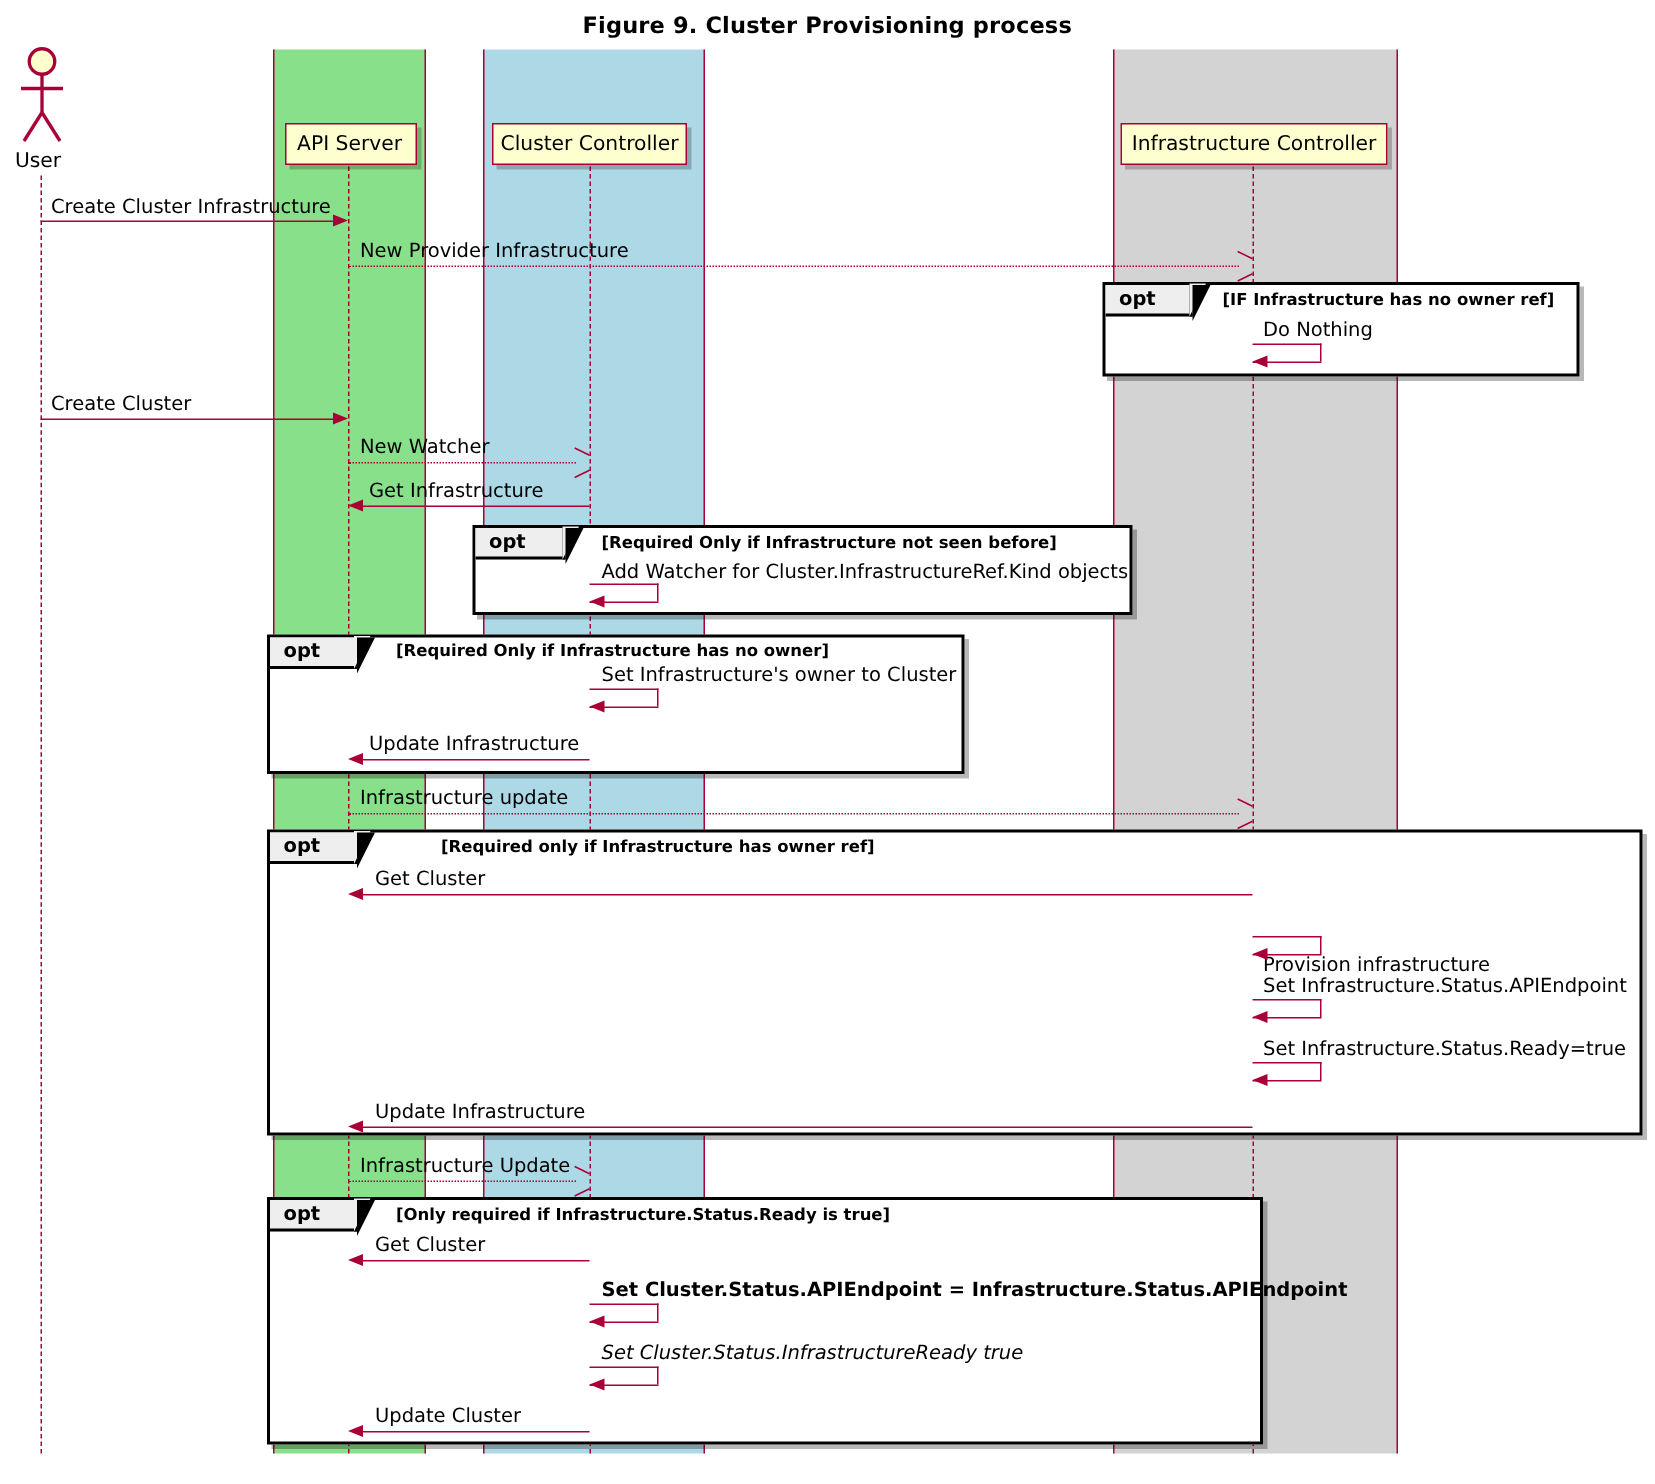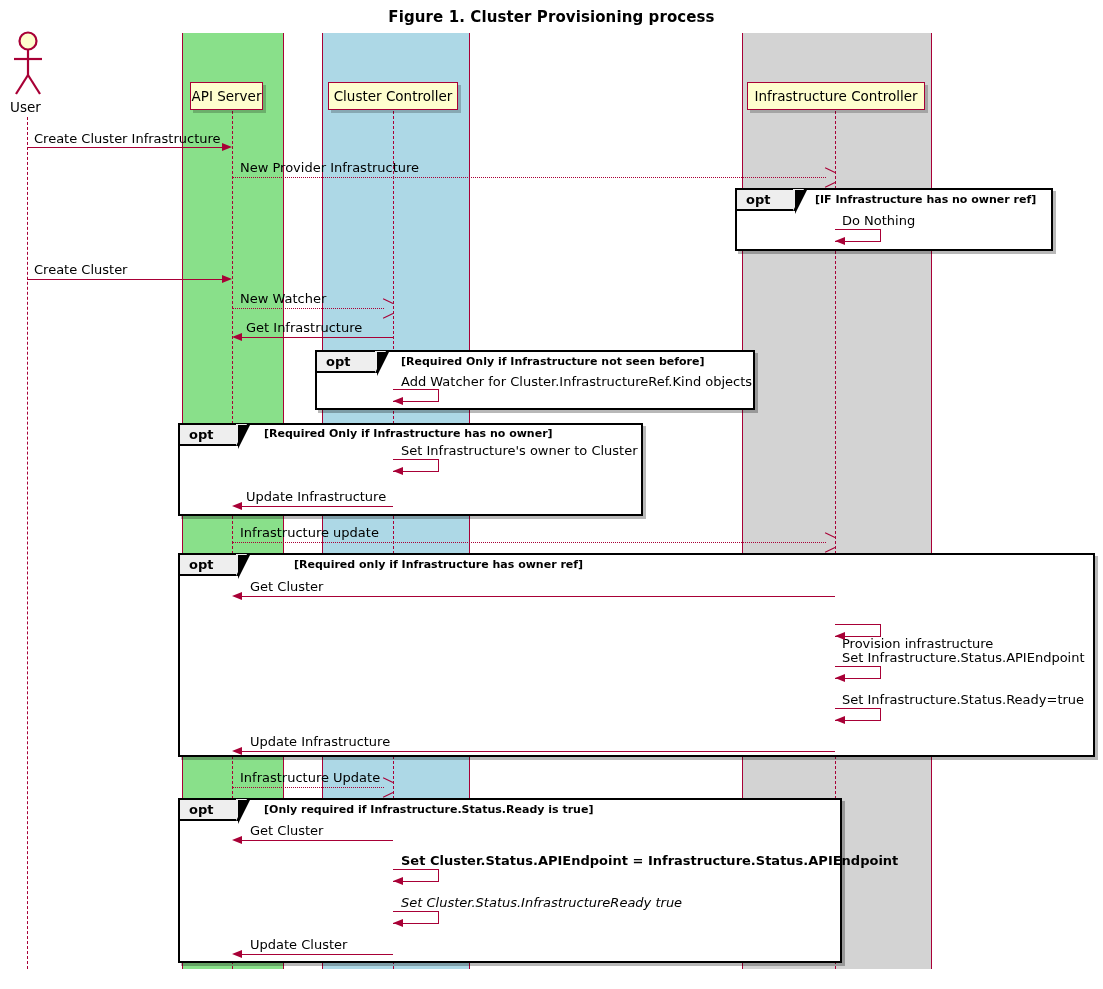--- a/index.html
+++ b/index.html
@@ -83,21 +83,21 @@
   .self{position:absolute;}
   .self .top{position:absolute;left:0;top:0;height:0;border-top:1.4px solid #A80036;}
   .self .right{position:absolute;top:0;height:100%;width:0;border-left:1.4px solid #A80036;}
   .self .bot{position:absolute;left:0;height:0;border-top:1.4px solid #A80036;}
 </style>
 </head>
 <body>
 
 <div id="canvas">
 
-  <div class="fig-title">Figure 1. Cluster Provisioning process</div>
+  <div class="fig-title">Figure 9. Cluster Provisioning process</div>
 
   <div class="band green" style="left:182px;top:33px;width:100px;height:936px;"></div>
   <div class="band blue" style="left:322px;top:33px;width:146px;height:936px;"></div>
   <div class="band gray" style="left:742px;top:33px;width:188px;height:936px;"></div>
 
   <div class="lifeline" style="left:27px;top:117px;height:852px;"></div>
   <div class="lifeline" style="left:232px;top:111px;height:858px;"></div>
   <div class="lifeline" style="left:393px;top:111px;height:858px;"></div>
   <div class="lifeline" style="left:835px;top:111px;height:858px;"></div>
 
@@ -107,21 +107,21 @@
         <circle cx="20" cy="11" r="8.5" fill="#FEFECE"></circle>
         <line x1="20" y1="20" x2="20" y2="45"></line>
         <line x1="6" y1="29" x2="34" y2="29"></line>
         <line x1="20" y1="45" x2="8" y2="64"></line>
         <line x1="20" y1="45" x2="32" y2="64"></line>
       </g>
     </svg>
   </div>
   <div class="actor-label" style="left:10px;top:99px;">User</div>
 
-  <div class="pbox" style="left:190px;top:82px;width:73px;">
+  <div class="pbox" style="left:190px;top:82px;width:88px;justify-content:flex-end;">
     <span>API Server</span>
   </div>
   <div class="pbox" style="left:328px;top:82px;width:130px;">
     <span>Cluster Controller</span>
   </div>
   <div class="pbox" style="left:747px;top:82px;width:178px;">
     <span>Infrastructure Controller</span>
   </div>
 
   <div class="msg-label" style="left:34px;top:131px;">Create Cluster Infrastructure</div>

